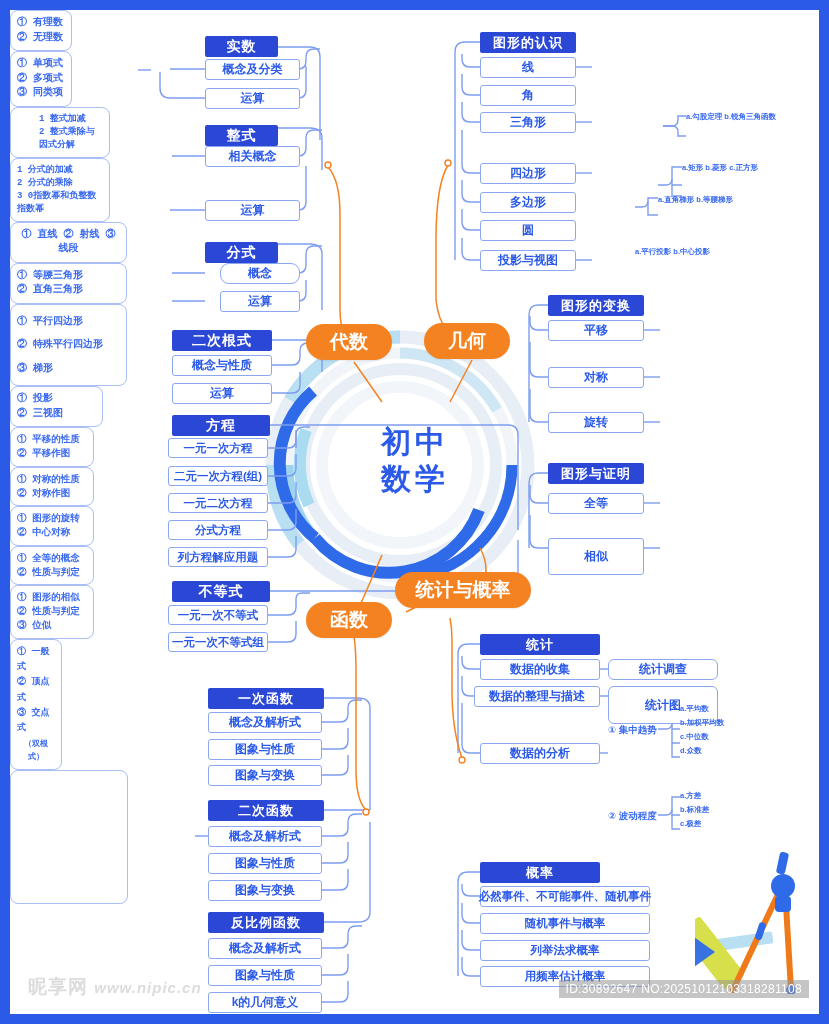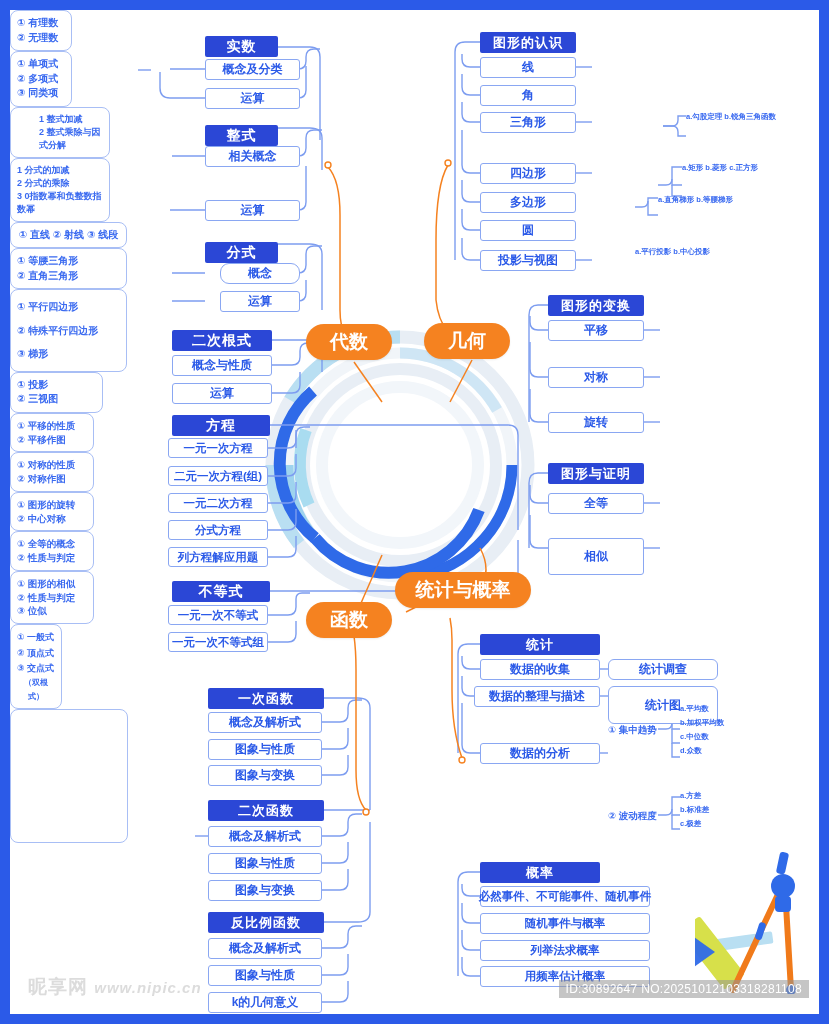--- a/index.html
+++ b/index.html
@@ -41,21 +41,21 @@
     background: #ffffff;
     color: #3a6af0;
     border: 1px solid #a8bef5;
     border-radius: 8px;
     display: block;
     text-align: left;
     padding: 5px 6px;
     line-height: 1.45;
     font-weight: bold;
   }
-  .leaf .ln { display:block; }
+  .leaf .ln { display:block;font-family:Liberation Mono, monospace; }
   .tiny { font-size: 8px; }
   .hub {
     background: #f58220;
     color: #ffffff;
     font-weight: bold;
     border-radius: 20px;
     box-shadow: 0 1px 2px rgba(0,0,0,.08);
   }
   
   #center-title {
@@ -399,20 +399,24 @@
   <div class="node sub" style="left:470px;top:876px;width:170px;height:21px;font-size:11.5px;">必然事件、不可能事件、随机事件</div>
   <div class="node sub" style="left:470px;top:930px;width:170px;height:21px;font-size:11.5px;">列举法求概率</div>
   <div class="node sub" style="left:470px;top:903px;width:170px;height:21px;font-size:11.5px;">随机事件与概率</div>
   <div class="node sub" style="left:470px;top:956px;width:170px;height:21px;font-size:11.5px;">用频率估计概率</div>
 
   <div class="node hub" style="left:296px;top:314px;width:86px;height:36px;font-size:19px;">代数</div>
   <div class="node hub" style="left:414px;top:313px;width:86px;height:36px;font-size:19px;">几何</div>
   <div class="node hub" style="left:385px;top:562px;width:136px;height:36px;font-size:19px;">统计与概率</div>
   <div class="node hub" style="left:296px;top:592px;width:86px;height:36px;font-size:19px;">函数</div>
 
+  <div id="center-title">
+    <span>初中</span>
+    <span>数学</span>
+  </div>
 
   <svg id="deco" viewBox="0 0 120 150">
     <rect x="10" y="92" width="68" height="12" rx="2" fill="#b9dff2" transform="rotate(-8 44 98)"></rect>
     <rect x="4" y="72" width="26" height="74" rx="3" fill="#d7e04a" transform="rotate(-38 17 109)"></rect>
     <line x1="86" y1="44" x2="38" y2="146" stroke="#f07a1a" stroke-width="6" stroke-linecap="round"></line>
     <line x1="90" y1="44" x2="96" y2="146" stroke="#f07a1a" stroke-width="6" stroke-linecap="round"></line>
     <circle cx="88" cy="42" r="12" fill="#2f6ae8"></circle>
     <rect x="83" y="8" width="9" height="22" rx="3" fill="#2f6ae8" transform="rotate(12 87 19)"></rect>
     <rect x="80" y="52" width="16" height="16" rx="4" fill="#2f6ae8"></rect>
     <rect x="62" y="78" width="7" height="18" rx="3" fill="#2f6ae8" transform="rotate(18 65 87)"></rect>

